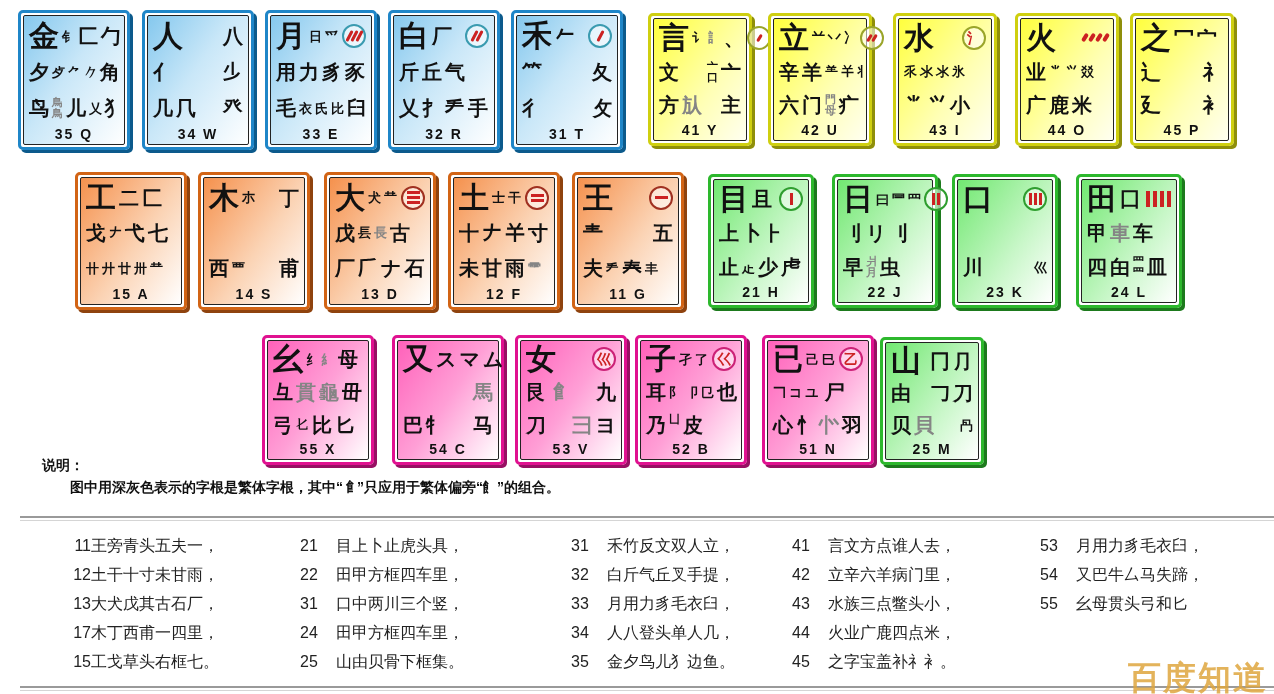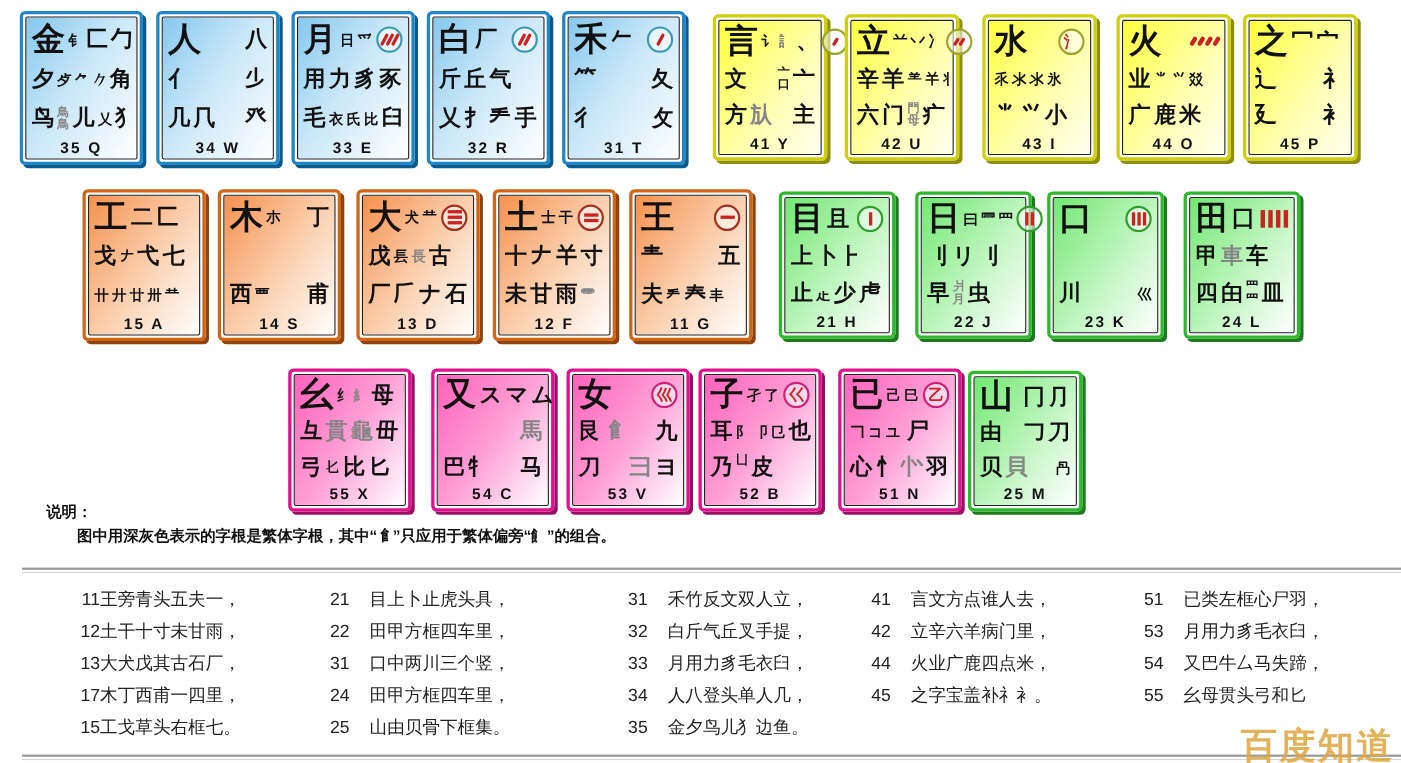--- a/index.html
+++ b/index.html
@@ -696,25 +696,25 @@
     <div class="mn-col" style="left: 571px;">
       <div class="mn-item"><span class="mn-num">31</span><span>禾竹反文双人立，</span></div>
       <div class="mn-item"><span class="mn-num">32</span><span>白斤气丘叉手提，</span></div>
       <div class="mn-item"><span class="mn-num">33</span><span>月用力豸毛衣臼，</span></div>
       <div class="mn-item"><span class="mn-num">34</span><span>人八登头单人几，</span></div>
       <div class="mn-item"><span class="mn-num">35</span><span>金夕鸟儿犭边鱼。</span></div>
     </div>
     <div class="mn-col" style="left: 792px;">
       <div class="mn-item"><span class="mn-num">41</span><span>言文方点谁人去，</span></div>
       <div class="mn-item"><span class="mn-num">42</span><span>立辛六羊病门里，</span></div>
+      <div class="mn-item"><span class="mn-num">43</span><span>水族三点鳖头小，</span></div>
       <div class="mn-item"><span class="mn-num">44</span><span>火业广鹿四点米，</span></div>
       <div class="mn-item"><span class="mn-num">45</span><span>之字宝盖补礻衤。</span></div>
     </div>
     <div class="mn-col" style="left: 1040px;">
-      <div class="mn-item"><span class="mn-num">51</span><span>已类左框心尸羽，</span></div>
       <div class="mn-item"><span class="mn-num">53</span><span>月用力豸毛衣臼，</span></div>
       <div class="mn-item"><span class="mn-num">54</span><span>又巴牛厶马失蹄，</span></div>
       <div class="mn-item"><span class="mn-num">55</span><span>幺母贯头弓和匕</span></div>
     </div>
   </div>
 <div class="divider" style="top:686px"></div>
 
 <div class="watermark">百度知道</div>
 
 </body></html>

